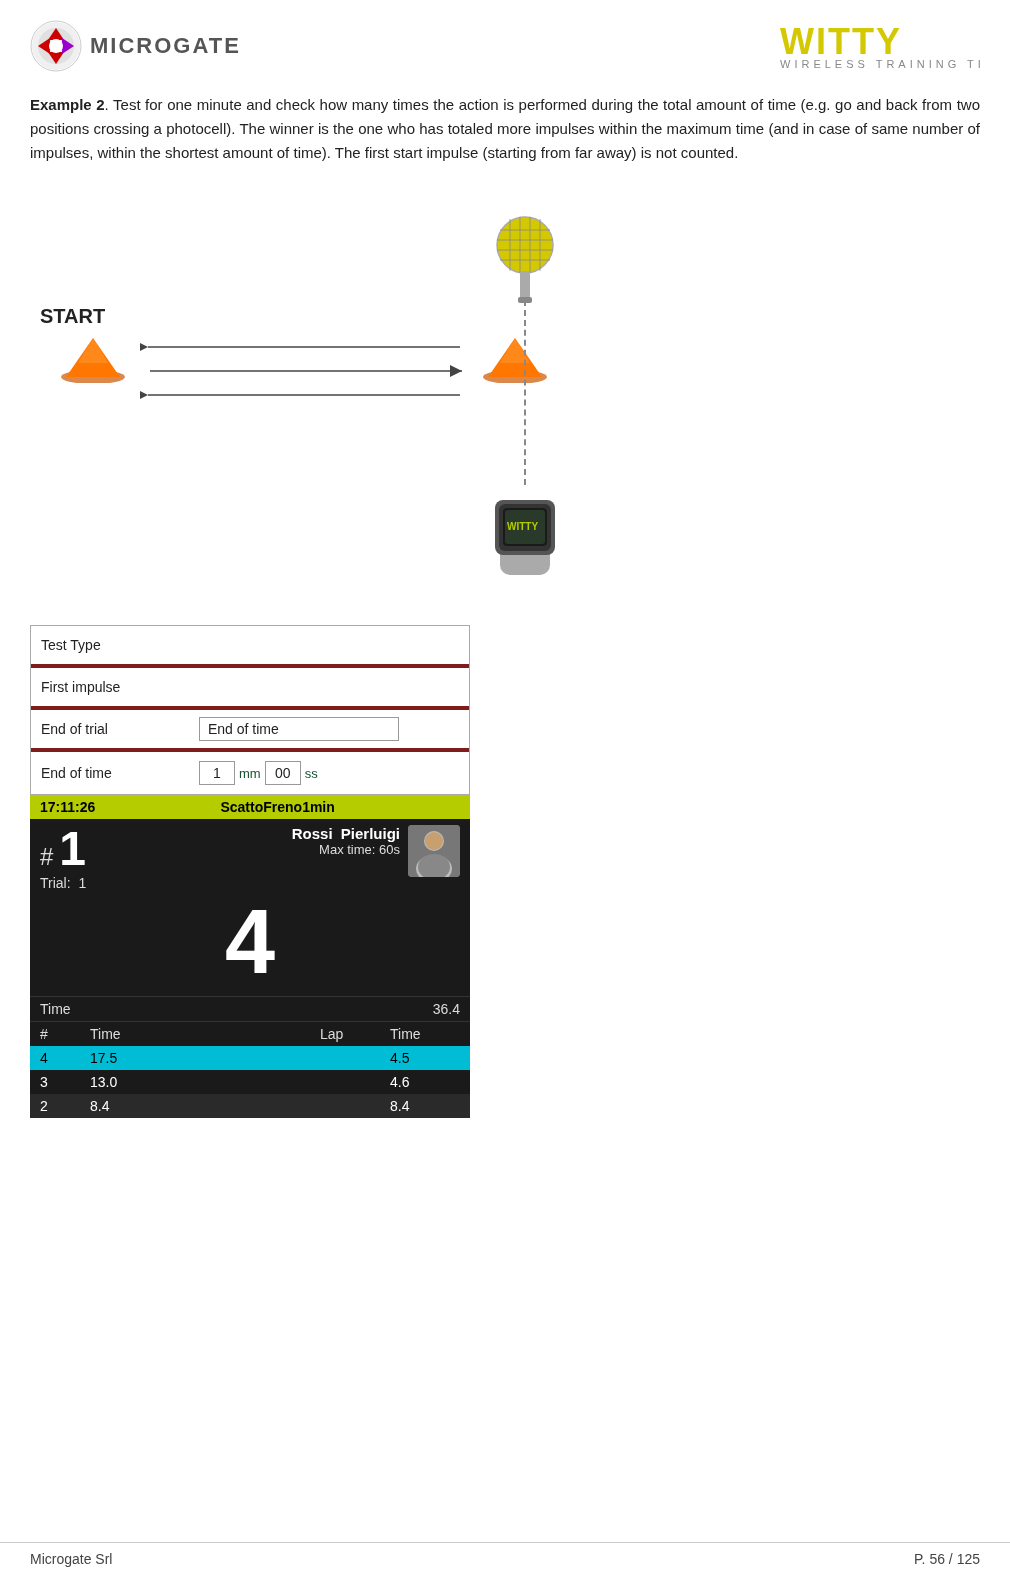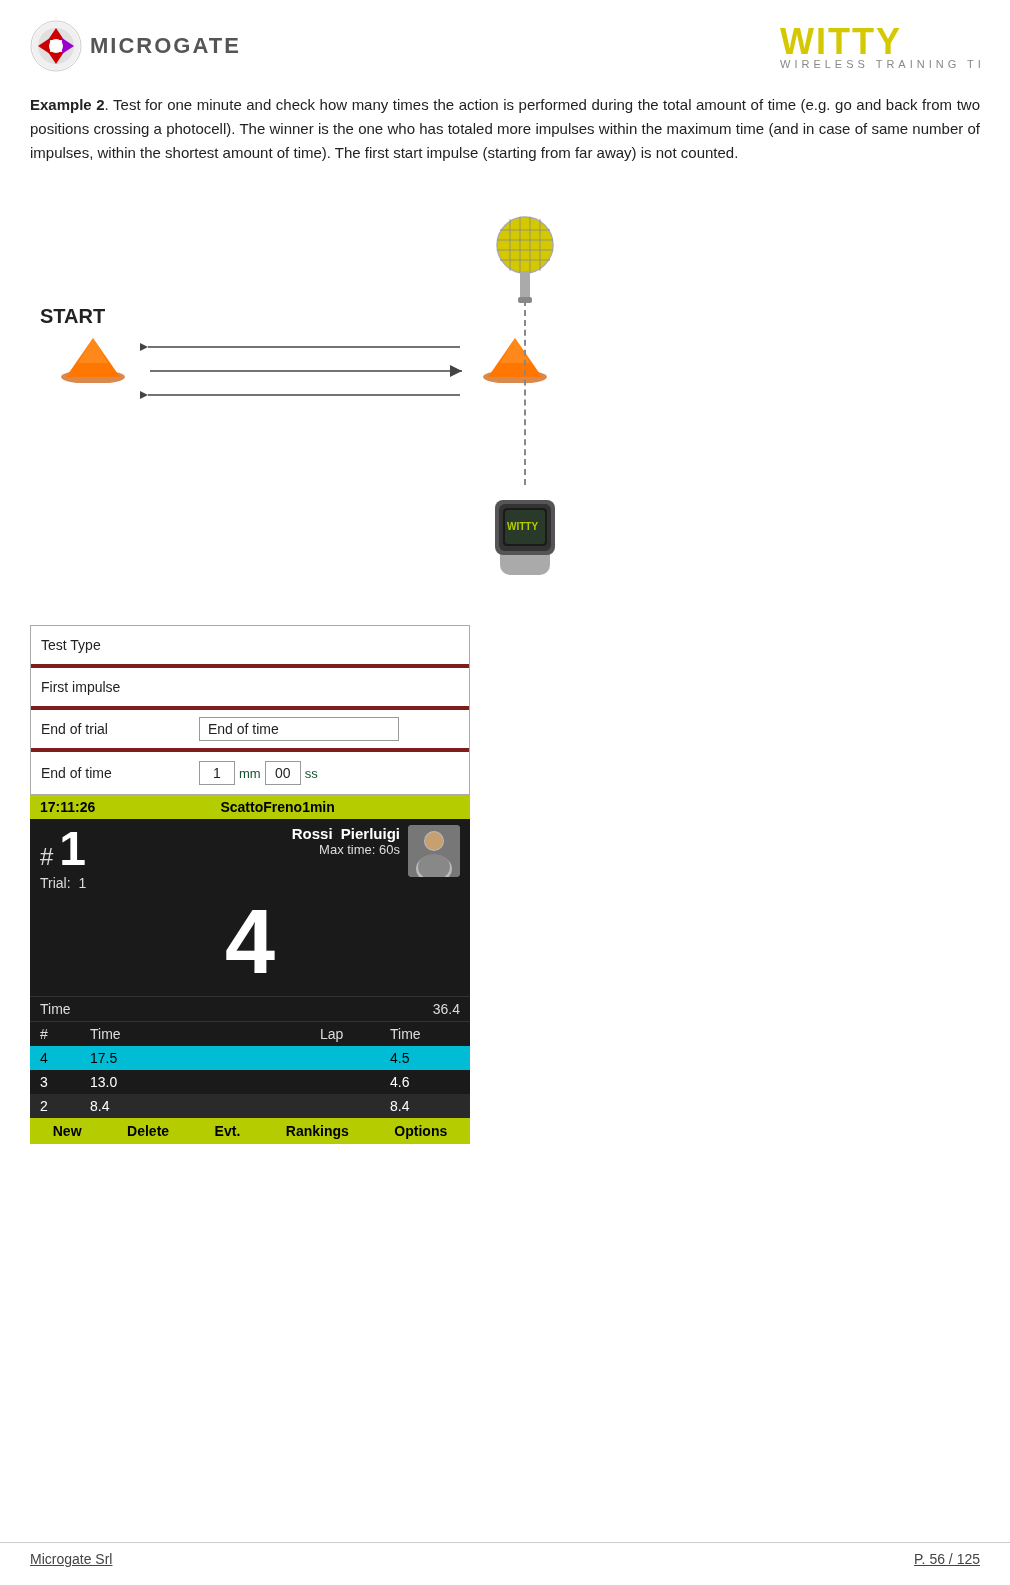--- a/index.html
+++ b/index.html
@@ -257,21 +257,20 @@
       bottom: 18px;
       left: 0;
       right: 0;
       display: flex;
       justify-content: space-between;
       padding: 0 30px;
       font-size: 14px;
       color: #444;
       border-top: 1px solid #ccc;
       padding-top: 8px;
-      text-decoration: underline;
     }
 
     .panels-container {
       margin-top: 0;
     }
   </style>
 </head>
 <body>
 
 <div class="header">
@@ -493,27 +492,20 @@
         <span></span>
         <span>4.6</span>
       </div>
       <div class="timer-table-row mid">
         <span>2</span>
         <span>8.4</span>
         <span></span>
         <span>8.4</span>
       </div>
 
-      <div class="timer-footer">
-        <span>New</span>
-        <span>Delete</span>
-        <span>Evt.</span>
-        <span>Rankings</span>
-        <span>Options</span>
-      </div>
     </div>
 
   </div>
 
 </div>
 
 <div class="page-footer">
   <span>Microgate Srl</span>
   <span>P. 56 / 125</span>
 </div>

